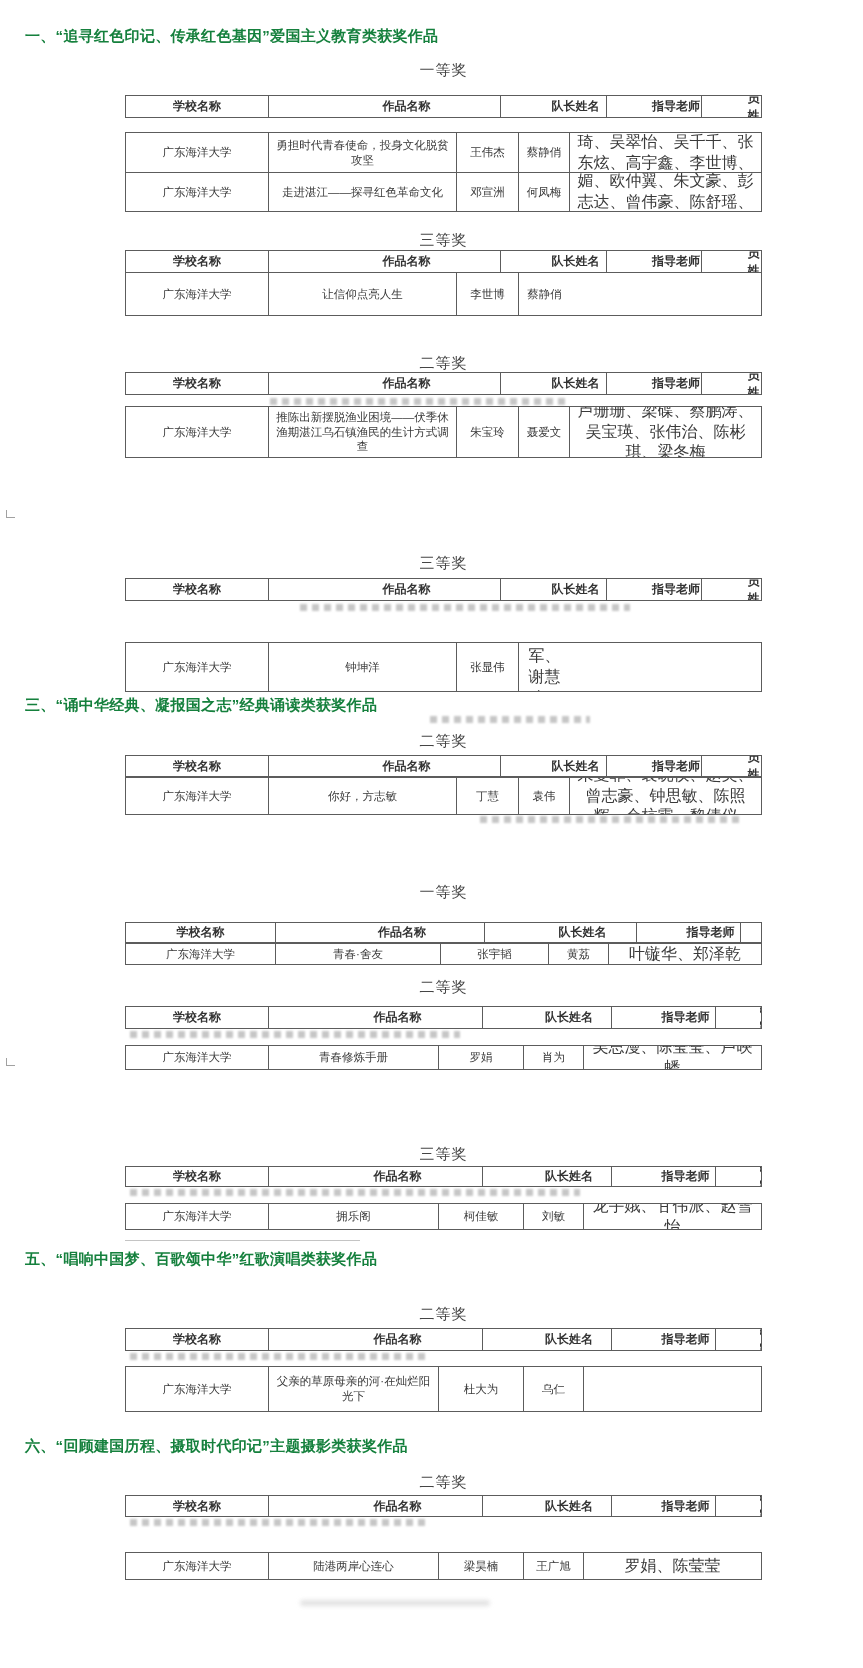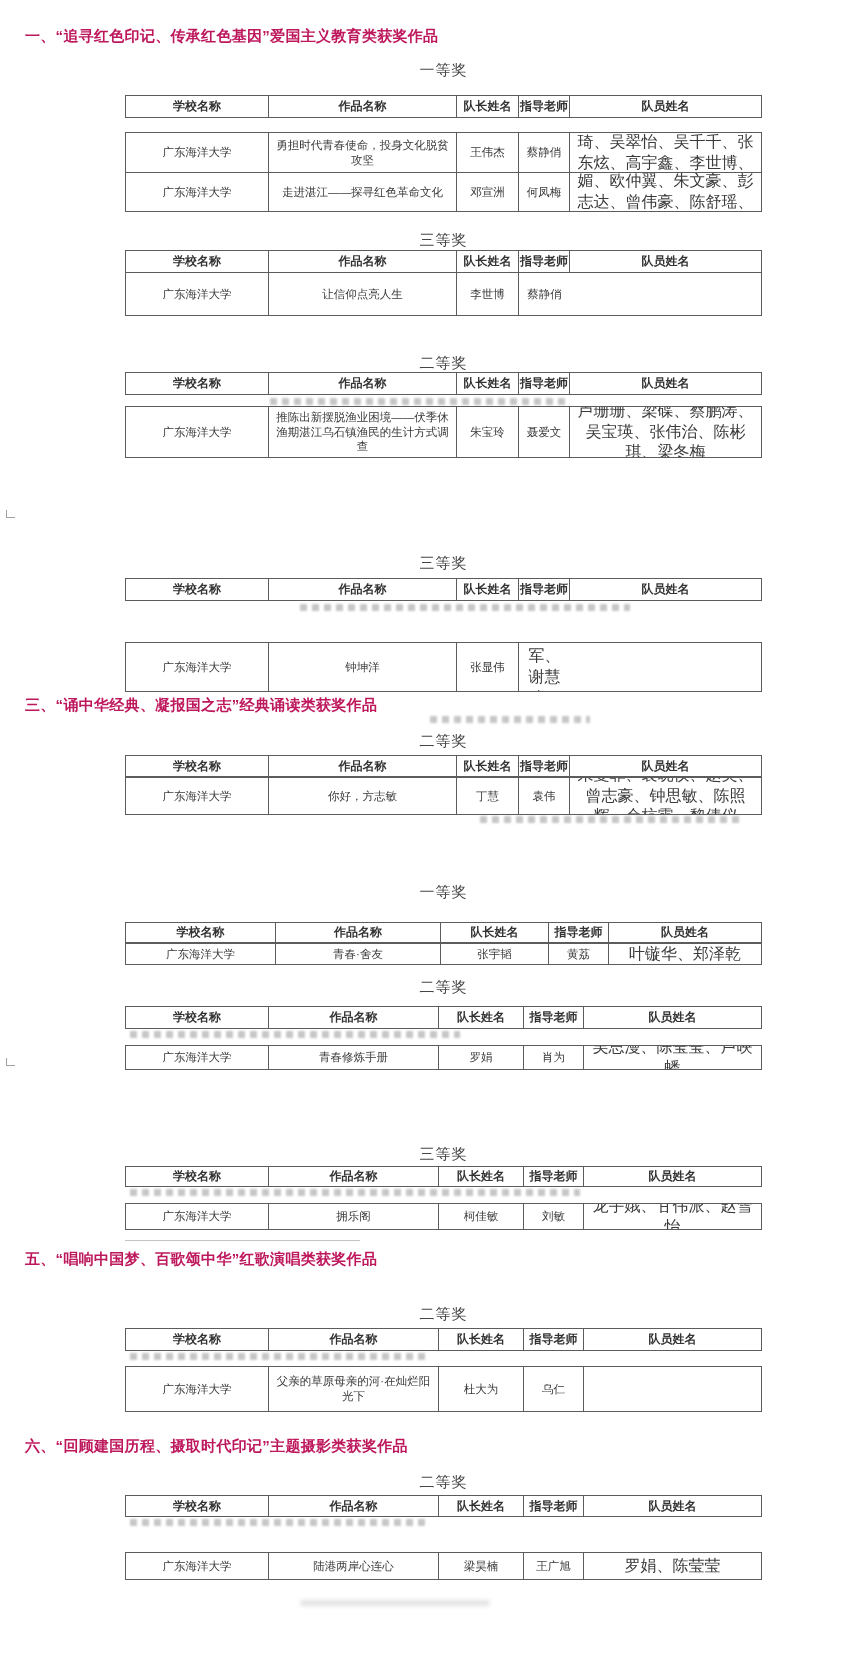--- a/index.html
+++ b/index.html
@@ -5,31 +5,31 @@
   * { box-sizing: border-box; margin: 0; padding: 0; }
   html,body { background:#ffffff; }
   body {
     width:863px; height:1668px; position:relative; overflow:hidden;
     font-family:"Liberation Sans", sans-serif; color:#3a3a3a;
   }
   .page { position:absolute; inset:0; background:#fff; }
 
   .heading {
     position:absolute; left:25px; font-size:15px; font-weight:bold;
-    color:#be185d; letter-spacing:.3px; white-space:nowrap;
+    color:#15803d; letter-spacing:.3px; white-space:nowrap;
     font-family:"Liberation Sans", sans-serif;
   }
   .award-label {
     position:absolute; left:125px; width:637px; text-align:center;
     font-family:"Liberation Serif", serif; font-size:15px; color:#454545;
     letter-spacing:1px;
   }
 
   .tbl-head, .tbl-body { position:absolute; left:125px; width:637px; border:1px solid #5c5c5c; background:#fff; }
-  .tbl-head { display:grid; }
+  .tbl-head { display:grid;gap:44px; }
   .hc {
     border-right:1px solid #5c5c5c; display:flex; align-items:center; justify-content:center;
     font-size:12px; font-weight:bold; color:#333; text-align:center; overflow:hidden;
   }
   .hc:last-child { border-right:none; }
   .row { display:grid; }
   .row + .row { border-top:1px solid #5c5c5c; }
   .c {
     border-right:1px solid #5c5c5c; display:flex; align-items:center; justify-content:center;
     text-align:center; font-size:11.5px; line-height:1.3; padding:1px 3px; color:#3a3a3a;

